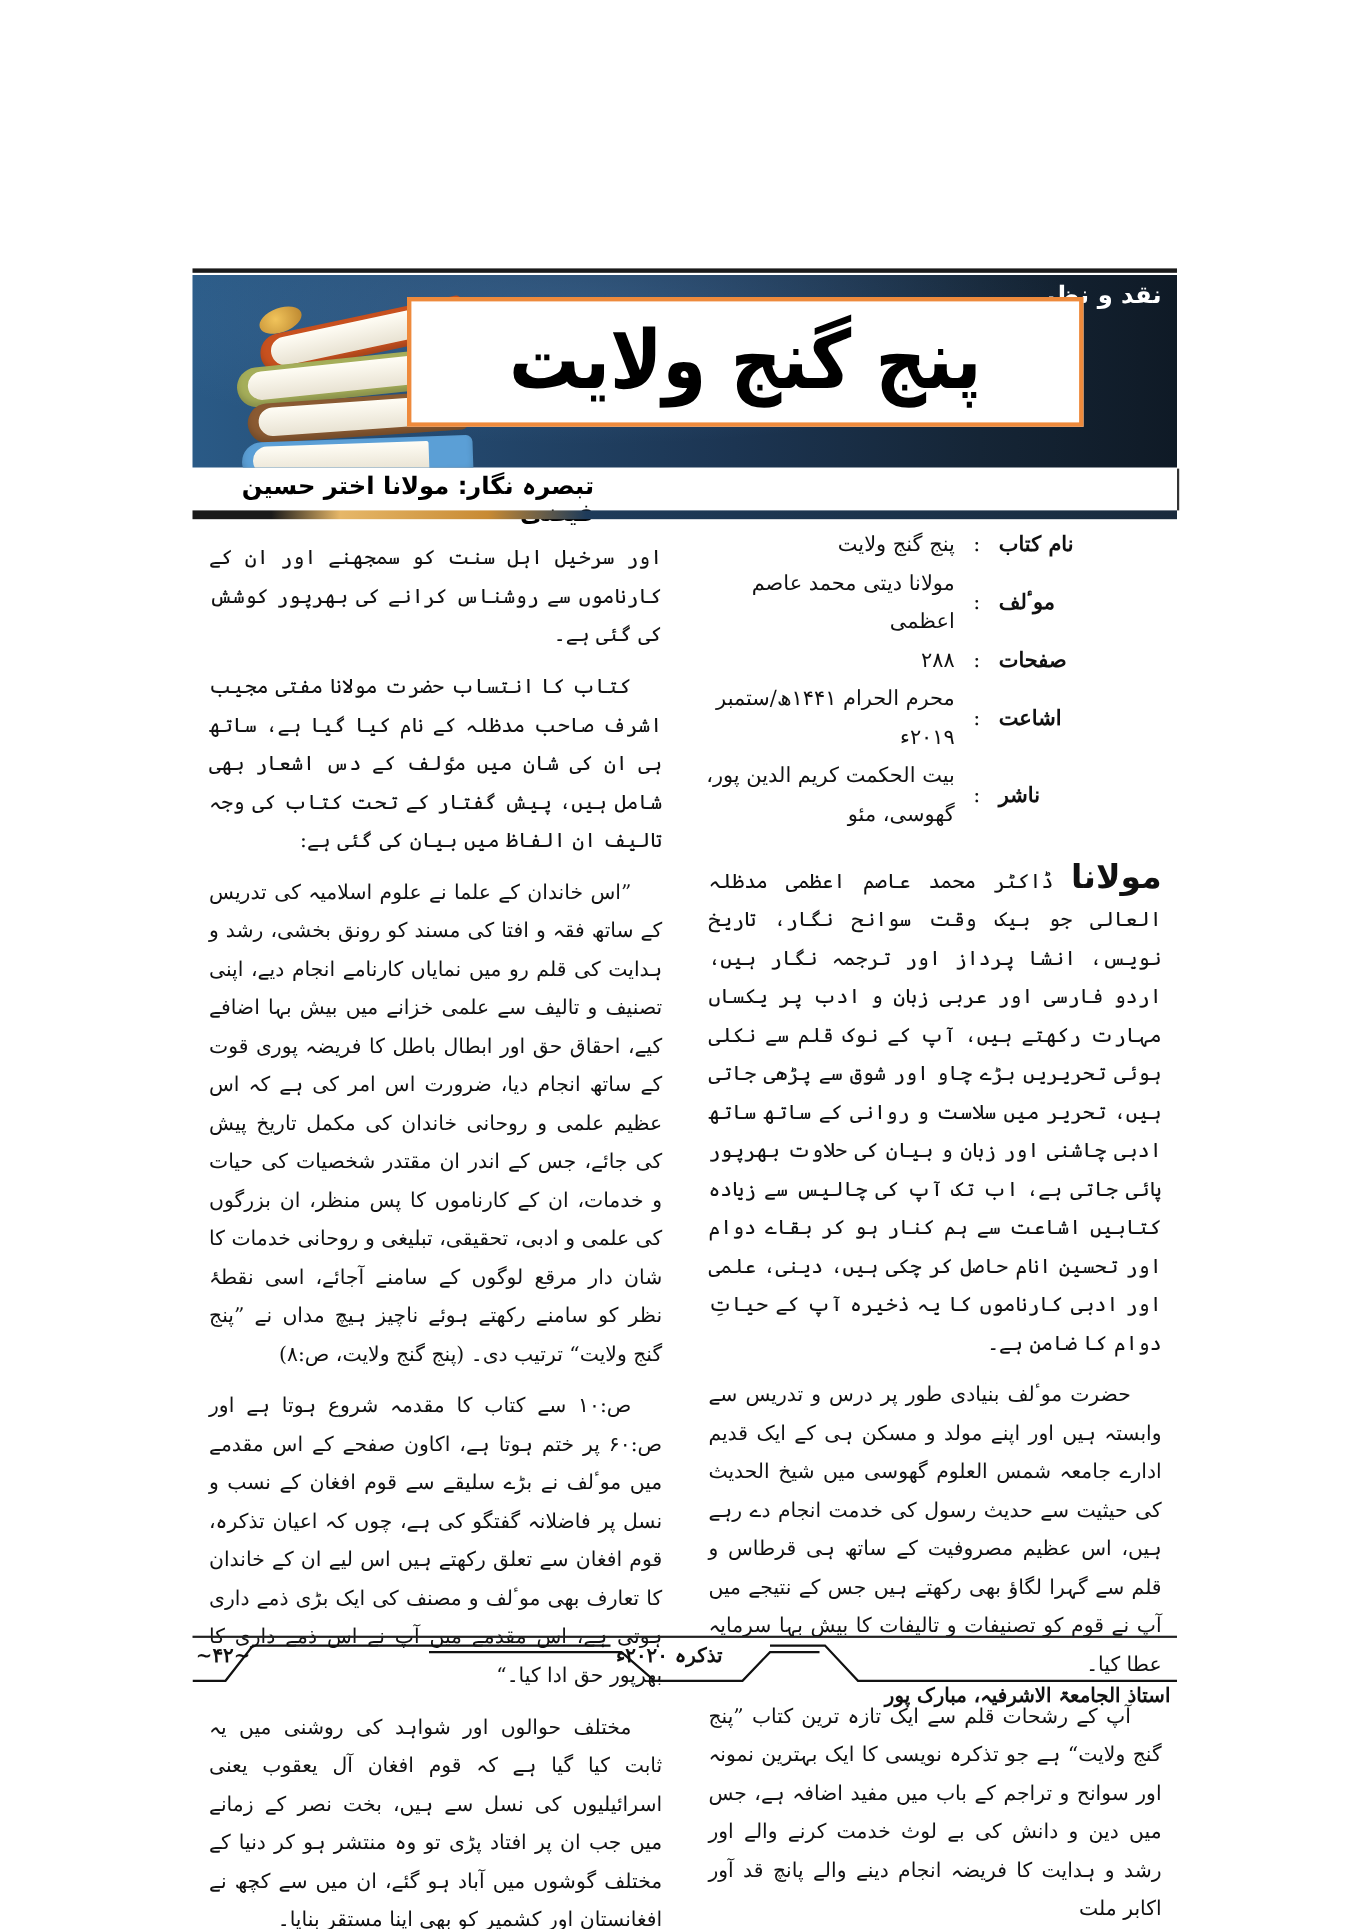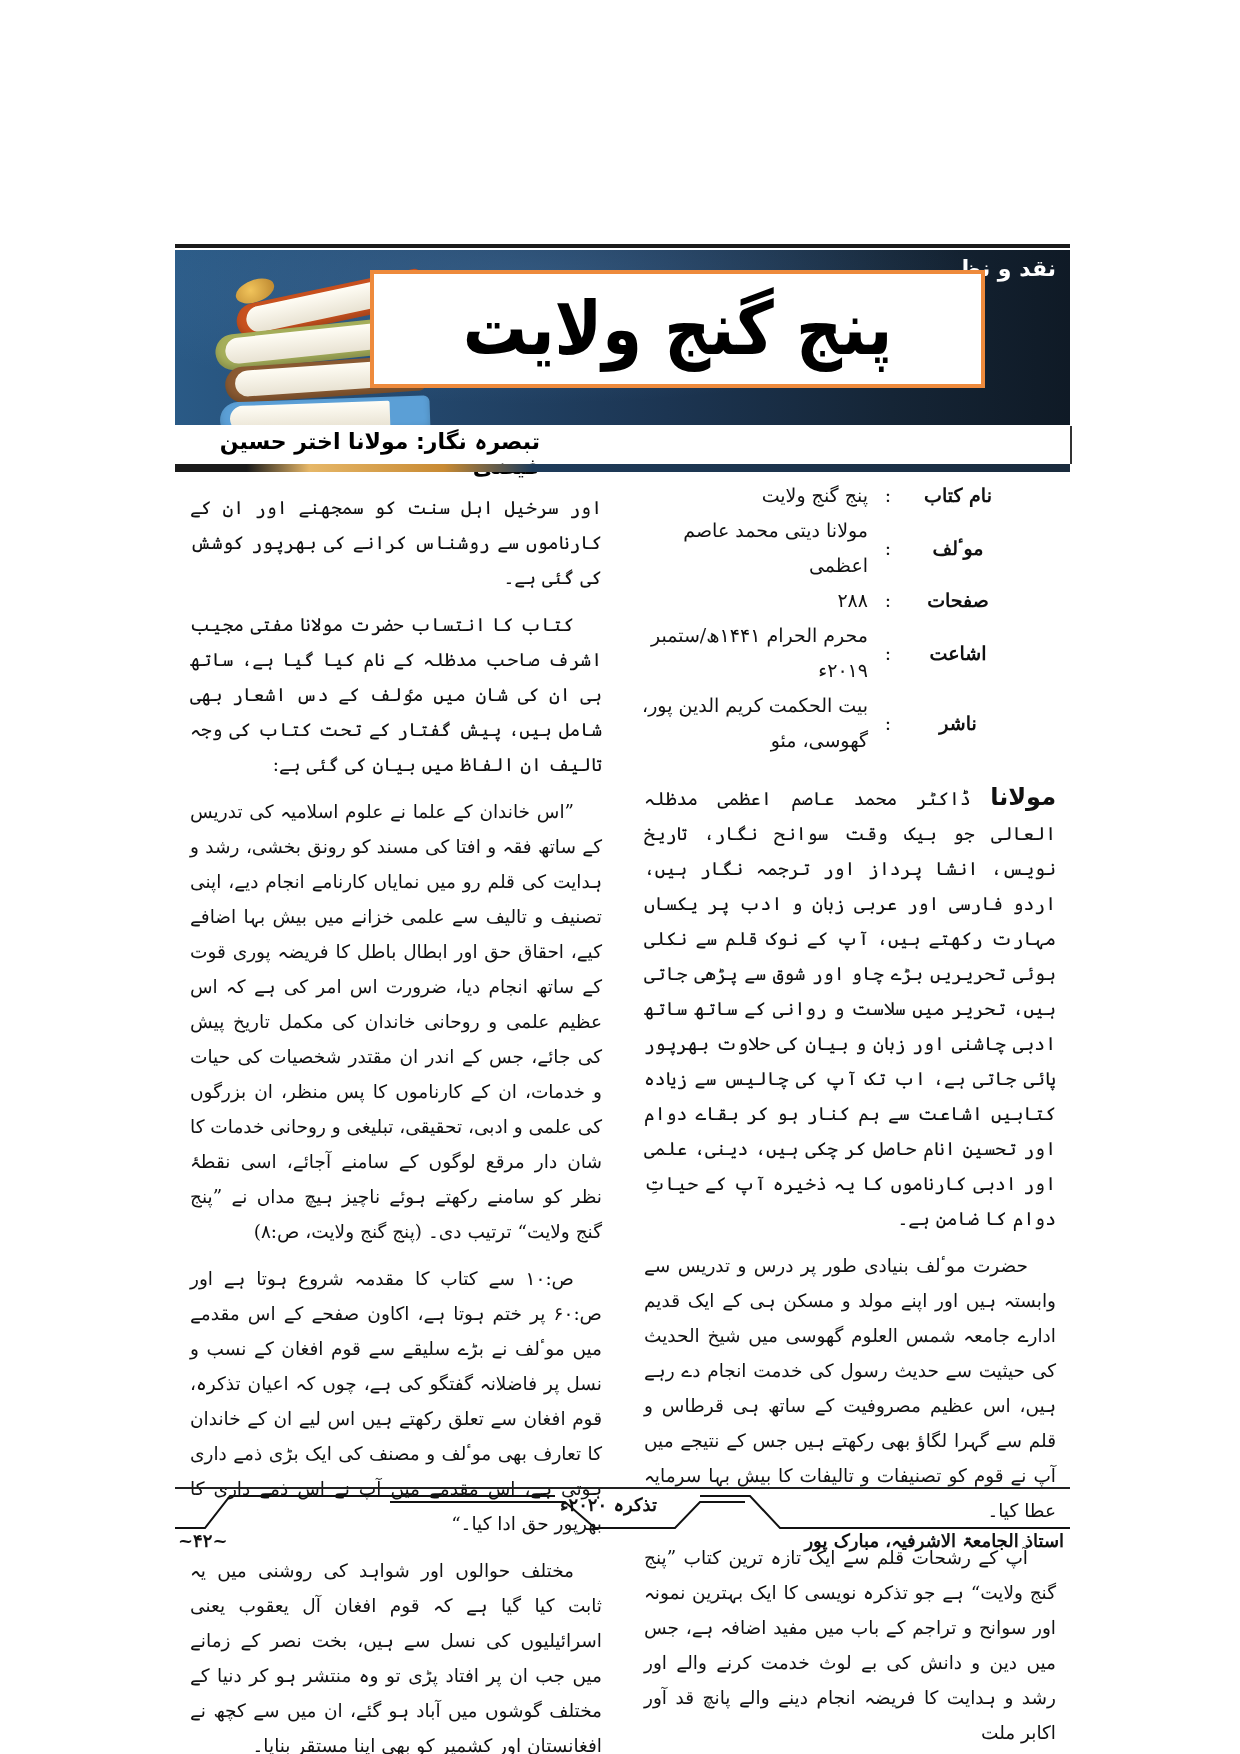--- a/index.html
+++ b/index.html
@@ -55,34 +55,34 @@
 
   
   .col { position: absolute; direction: rtl; text-align: justify; font-family: "DejaVu Serif", serif; font-size: 18.5px; line-height: 35px; color: #111; }
   .col p { margin: 12px; text-align-last: right; }
   .col p.indent { text-indent: 28px; }
   .col-right { left: 632px; top: 478px; width: 436px; }
   .col-left { left: 178px; top: 478px; width: 436px; }
 
   .meta-table { direction: rtl; width: 436px; border-collapse: collapse; font-family: "DejaVu Serif", serif; font-size: 19px; margin-bottom: 22px; }
   .meta-table td { padding: 0; height: 33px; vertical-align: middle; }
-  .meta-table td.key { width: 100px; text-align: center; padding-right: 60px; font-weight: bold; }
+  .meta-table td.key { width: 100px; text-align: left; padding-right: 60px; font-weight: bold; }
   .meta-table td.sep { width: 40px; text-align: center; }
   .meta-table td.val { text-align: right; }
   .meta-table tr { display: table-row; }
 
-  .dropcap { font-family: "DejaVu Sans", sans-serif; font-weight: bold; font-size: 24px; }
+  .dropcap { font-family: "DejaVu Sans", sans-serif; font-weight: bold; font-size: 30px; }
 
   
   .footer-rule { position: absolute; left: 175px; top: 1487px; width: 895px; height: 2px; background: #222; }
   .footer-svg { position: absolute; left: 175px; top: 1490px; width: 895px; height: 42px; }
   .footer-text { position: absolute; top: 1494px; font-family: "DejaVu Serif", serif; font-size: 18px; font-weight: bold; direction: rtl; white-space: nowrap; }
   .f-publisher { right: 176px; margin-top: 36px; }
   .f-date { left: 560px; }
-  .f-page { left: 178px; margin-top: 36px; }
+  .f-page { left: 178px; }
 </style>
 </head>
 <body>
 
 <div class="page">
 
   <div class="top-rule"></div>
 
   <div class="banner">
     <div class="shade"></div>

